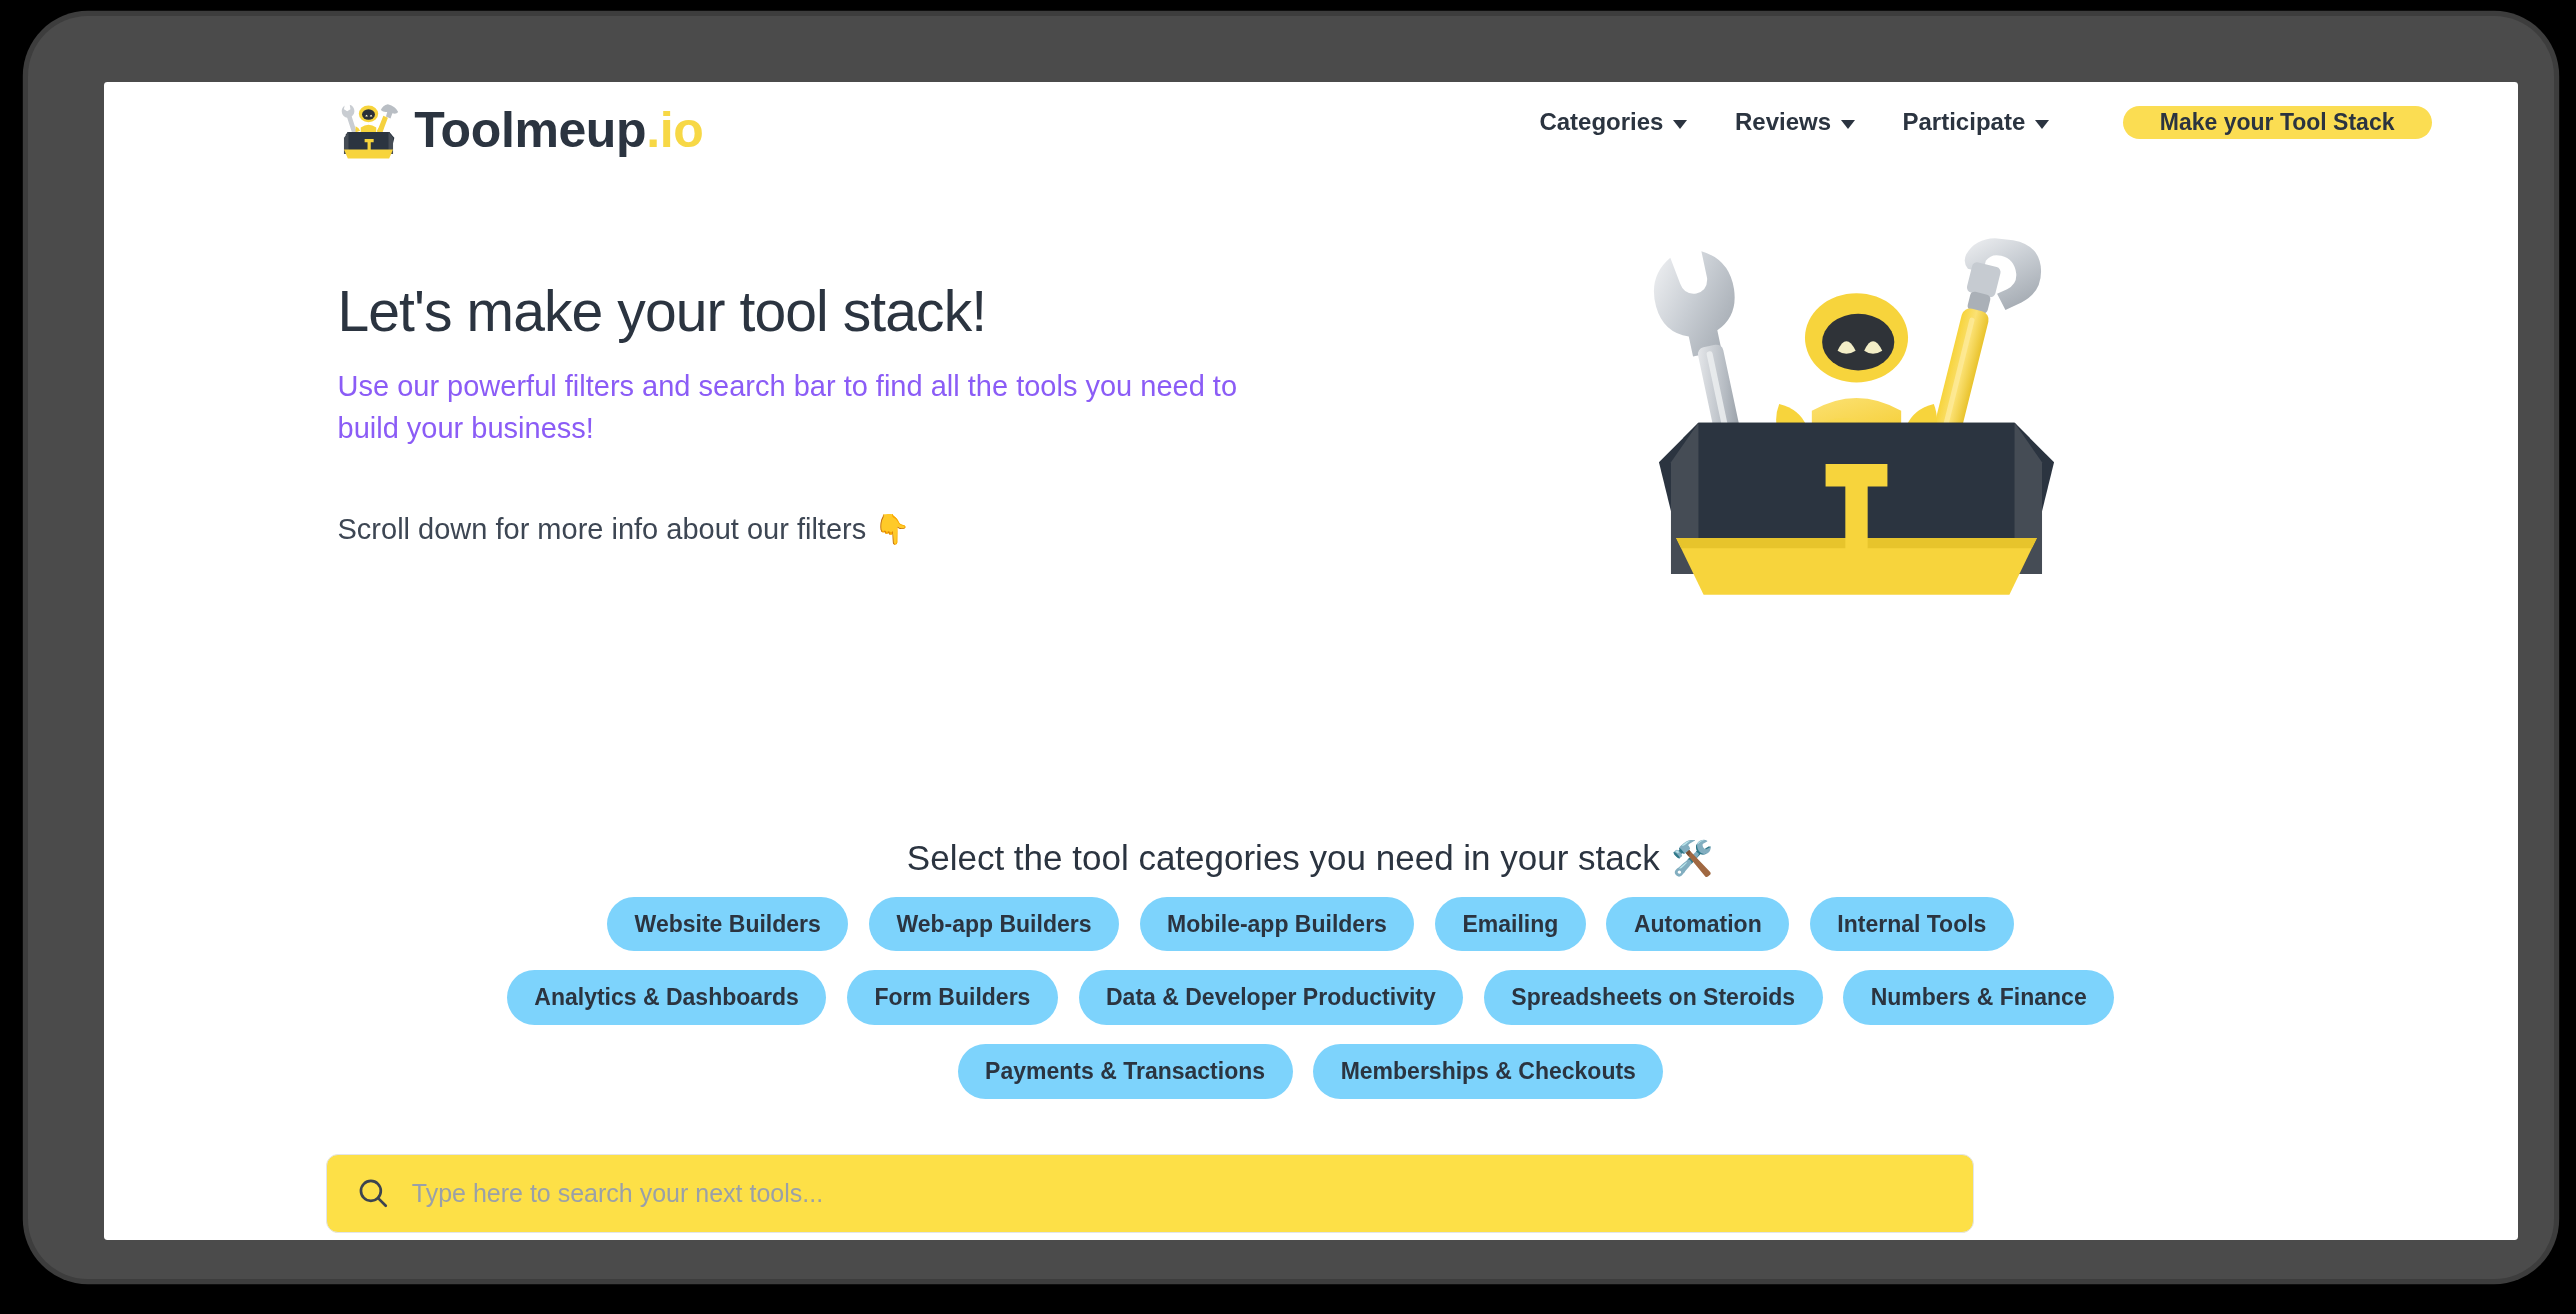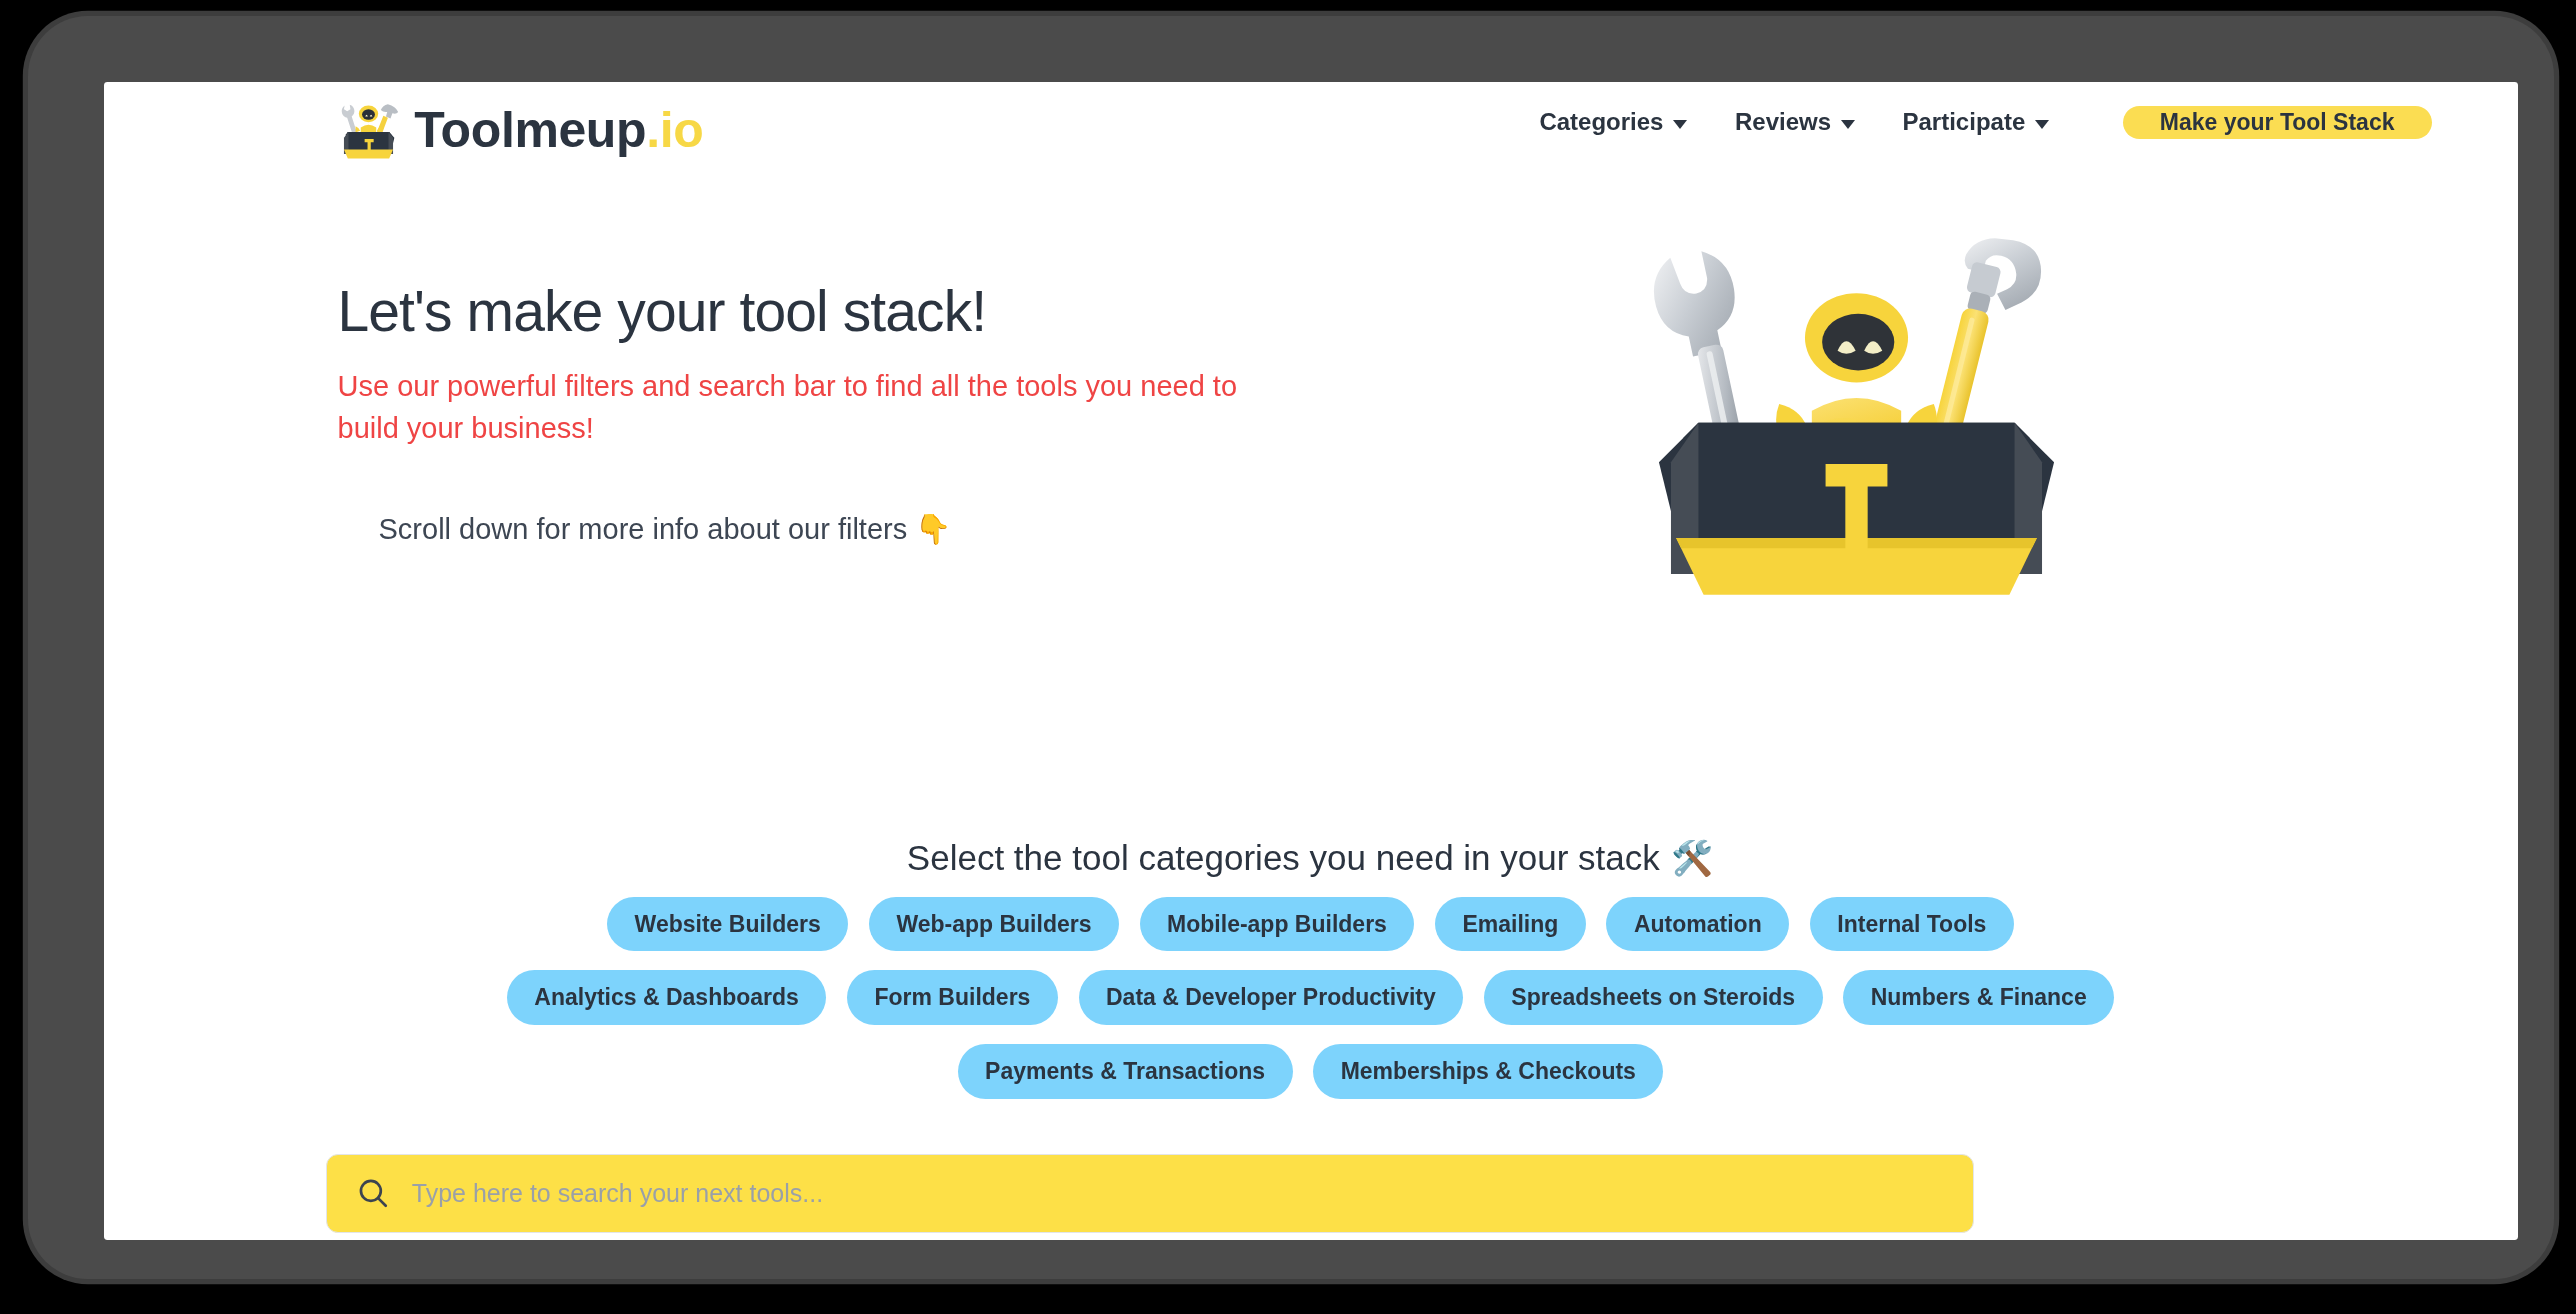--- a/index.html
+++ b/index.html
@@ -123,33 +123,32 @@
     font-size: 57px;
     font-weight: 400;
     color: #2b3440;
     letter-spacing: -0.9px;
     line-height: 1.1;
   }
   #hero-subtitle {
     margin-top: 24px;
     font-size: 29px;
     font-weight: 400;
-    color: #ef4444;
+    color: #8b5cf6;
     line-height: 1.43;
     max-width: 911px;
   }
   #hero-scroll-note {
     margin-top: 64px;
     font-size: 29px;
     font-weight: 400;
     color: #3d4653;
     display: flex;
     align-items: center;
     gap: 8.6px;
-    margin-left: 41px;
   }
   .emoji { font-size: 29px; line-height: 1; }
 
   #hero-illustration {
     position: absolute;
     left: 1512px;
     top: -67px;
     width: 481px;
     height: 430px;
   }

